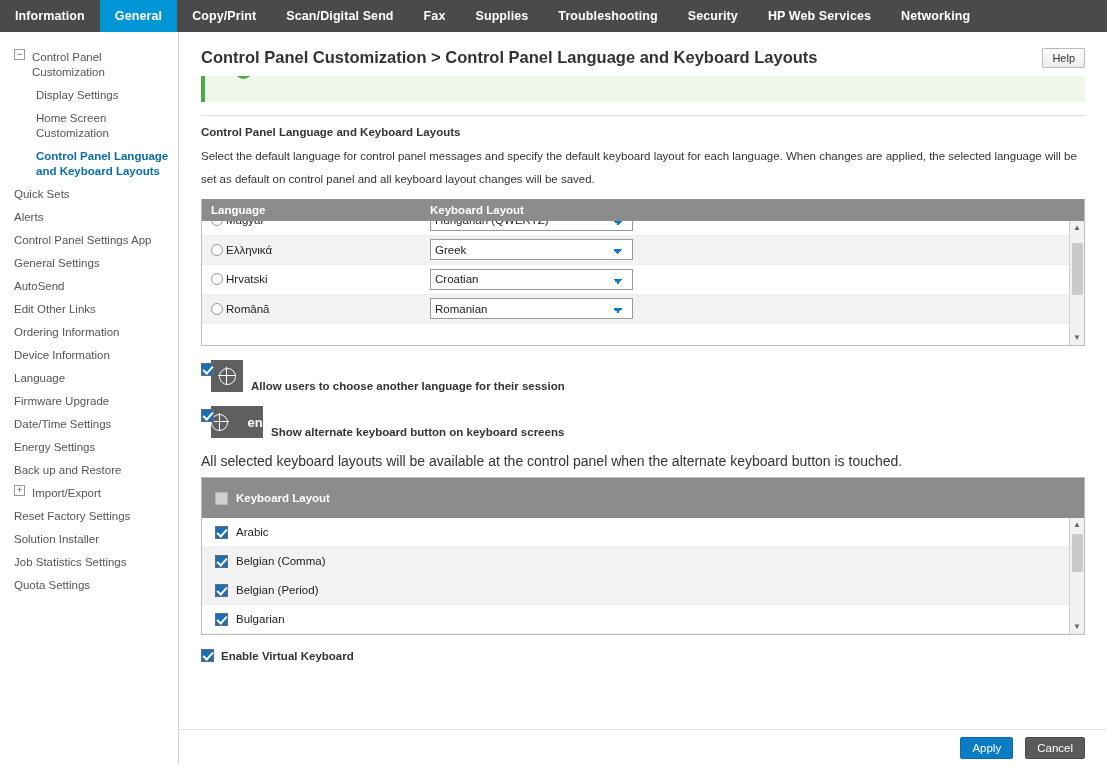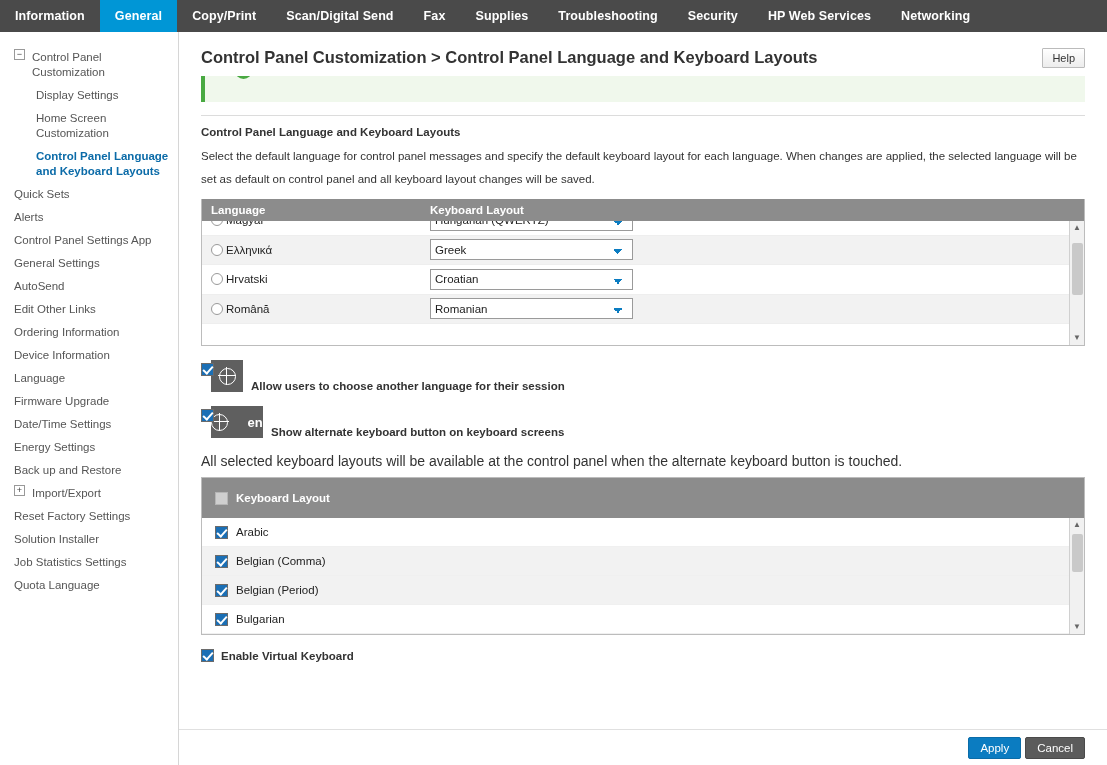--- a/index.html
+++ b/index.html
@@ -370,21 +370,21 @@
   
   .footer {
     position: absolute;
     left: 0; right: 0; bottom: 0;
     height: 36px;
     border-top: 1px solid #e0e0e0;
     display: flex;
     align-items: center;
     justify-content: flex-end;
     padding-right: 22px;
-    gap: 4px;
+    gap: 12px;
     background: #fff;
   }
   .btn {
     min-width: 52px;
     text-align: center;
     font-size: 11.5px;
     padding: 4px 11px;
     border-radius: 2px;
     cursor: pointer;
   }
@@ -438,21 +438,21 @@
     <div class="side-item link"><span>Date/Time Settings</span></div>
     <div class="side-item link"><span>Energy Settings</span></div>
     <div class="side-item link"><span>Back up and Restore</span></div>
     <div class="side-item root">
       <span class="expander">+</span>
       <span>Import/Export</span>
     </div>
     <div class="side-item link"><span>Reset Factory Settings</span></div>
     <div class="side-item link"><span>Solution Installer</span></div>
     <div class="side-item link"><span>Job Statistics Settings</span></div>
-    <div class="side-item link"><span>Quota Language</span></div>
+    <div class="side-item link"><span>Quota Settings</span></div>
   </div>
 
   <div class="content">
 
     <div class="page-header">
       <div class="page-title">Control Panel Customization &gt; Control Panel Language and Keyboard Layouts</div>
       <div class="help-btn">Help</div>
     </div>
 
     <div class="success-strip">

